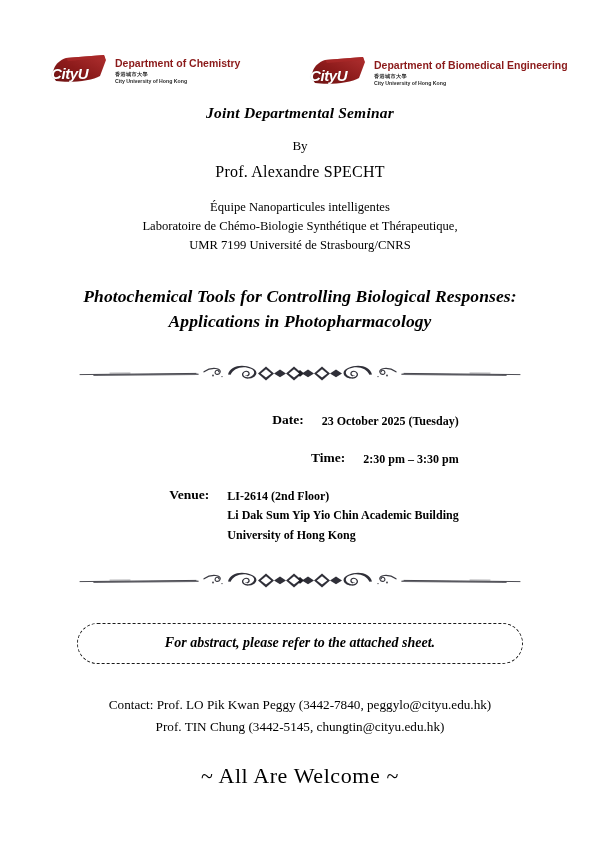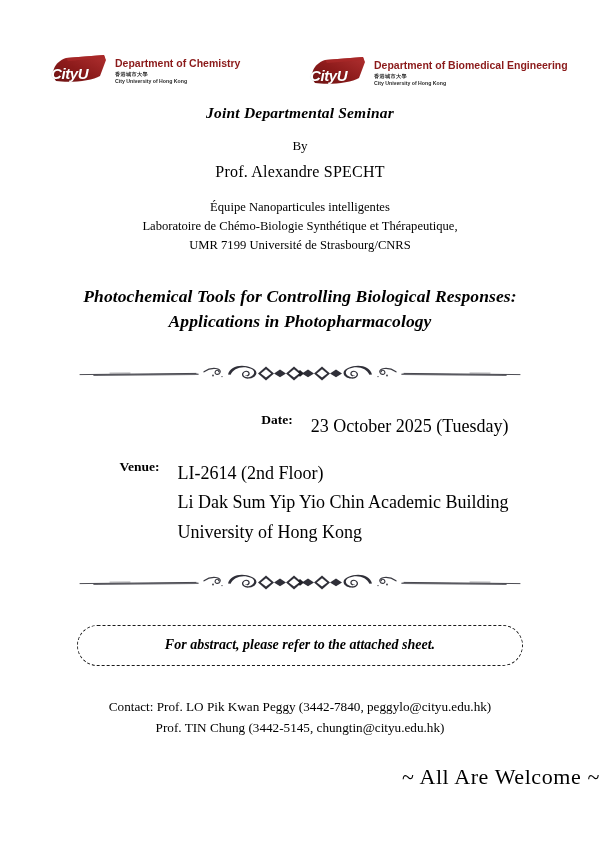--- a/index.html
+++ b/index.html
@@ -151,22 +151,22 @@
   .detail-row:last-child { margin-bottom: 0; }
   .detail-label {
     width: 68px;
     text-align: right;
     padding-right: 18px;
     font-size: 13.5px;
     font-weight: bold;
     flex: 0 0 auto;
   }
   .detail-value {
-    font-size: 18px;
-    font-weight: normal;
+    font-size: 12px;
+    font-weight: bold;
     line-height: 1.62;
   }
 
   
   .abstract-box {
     margin: 30px auto 0 auto;
     width: 446px;
     box-sizing: border-box;
     border: 1.3px dashed #1a1a1a;
     border-radius: 26px;
@@ -182,21 +182,20 @@
     margin-top: 30px;
     font-size: 13.2px;
     line-height: 1.62;
   }
 
   
   .welcome {
     margin-top: 26px;
     font-size: 22px;
     letter-spacing: 0.6px;
-    text-align: right;
   }
 </style>
 </head>
 <body>
 
 <div class="logo-bar">
 
   <div class="logo-block chem">
     <div class="cityu-mark">
       <svg viewBox="0 0 62 30" xmlns="http://www.w3.org/2000/svg" aria-hidden="true">
@@ -320,20 +319,26 @@
   
   <div class="details">
 
     <div class="detail-row">
       <div class="detail-label">Date:</div>
       <div class="detail-value">
         <div>23 October 2025 (Tuesday)</div>
       </div>
     </div>
 
+    <div class="detail-row">
+      <div class="detail-label">Time:</div>
+      <div class="detail-value">
+        <div>2:30 pm – 3:30 pm</div>
+      </div>
+    </div>
 
     <div class="detail-row">
       <div class="detail-label">Venue:</div>
       <div class="detail-value">
         <div>LI-2614 (2nd Floor)</div>
         <div>Li Dak Sum Yip Yio Chin Academic Building</div>
         <div>University of Hong Kong</div>
       </div>
     </div>
 

